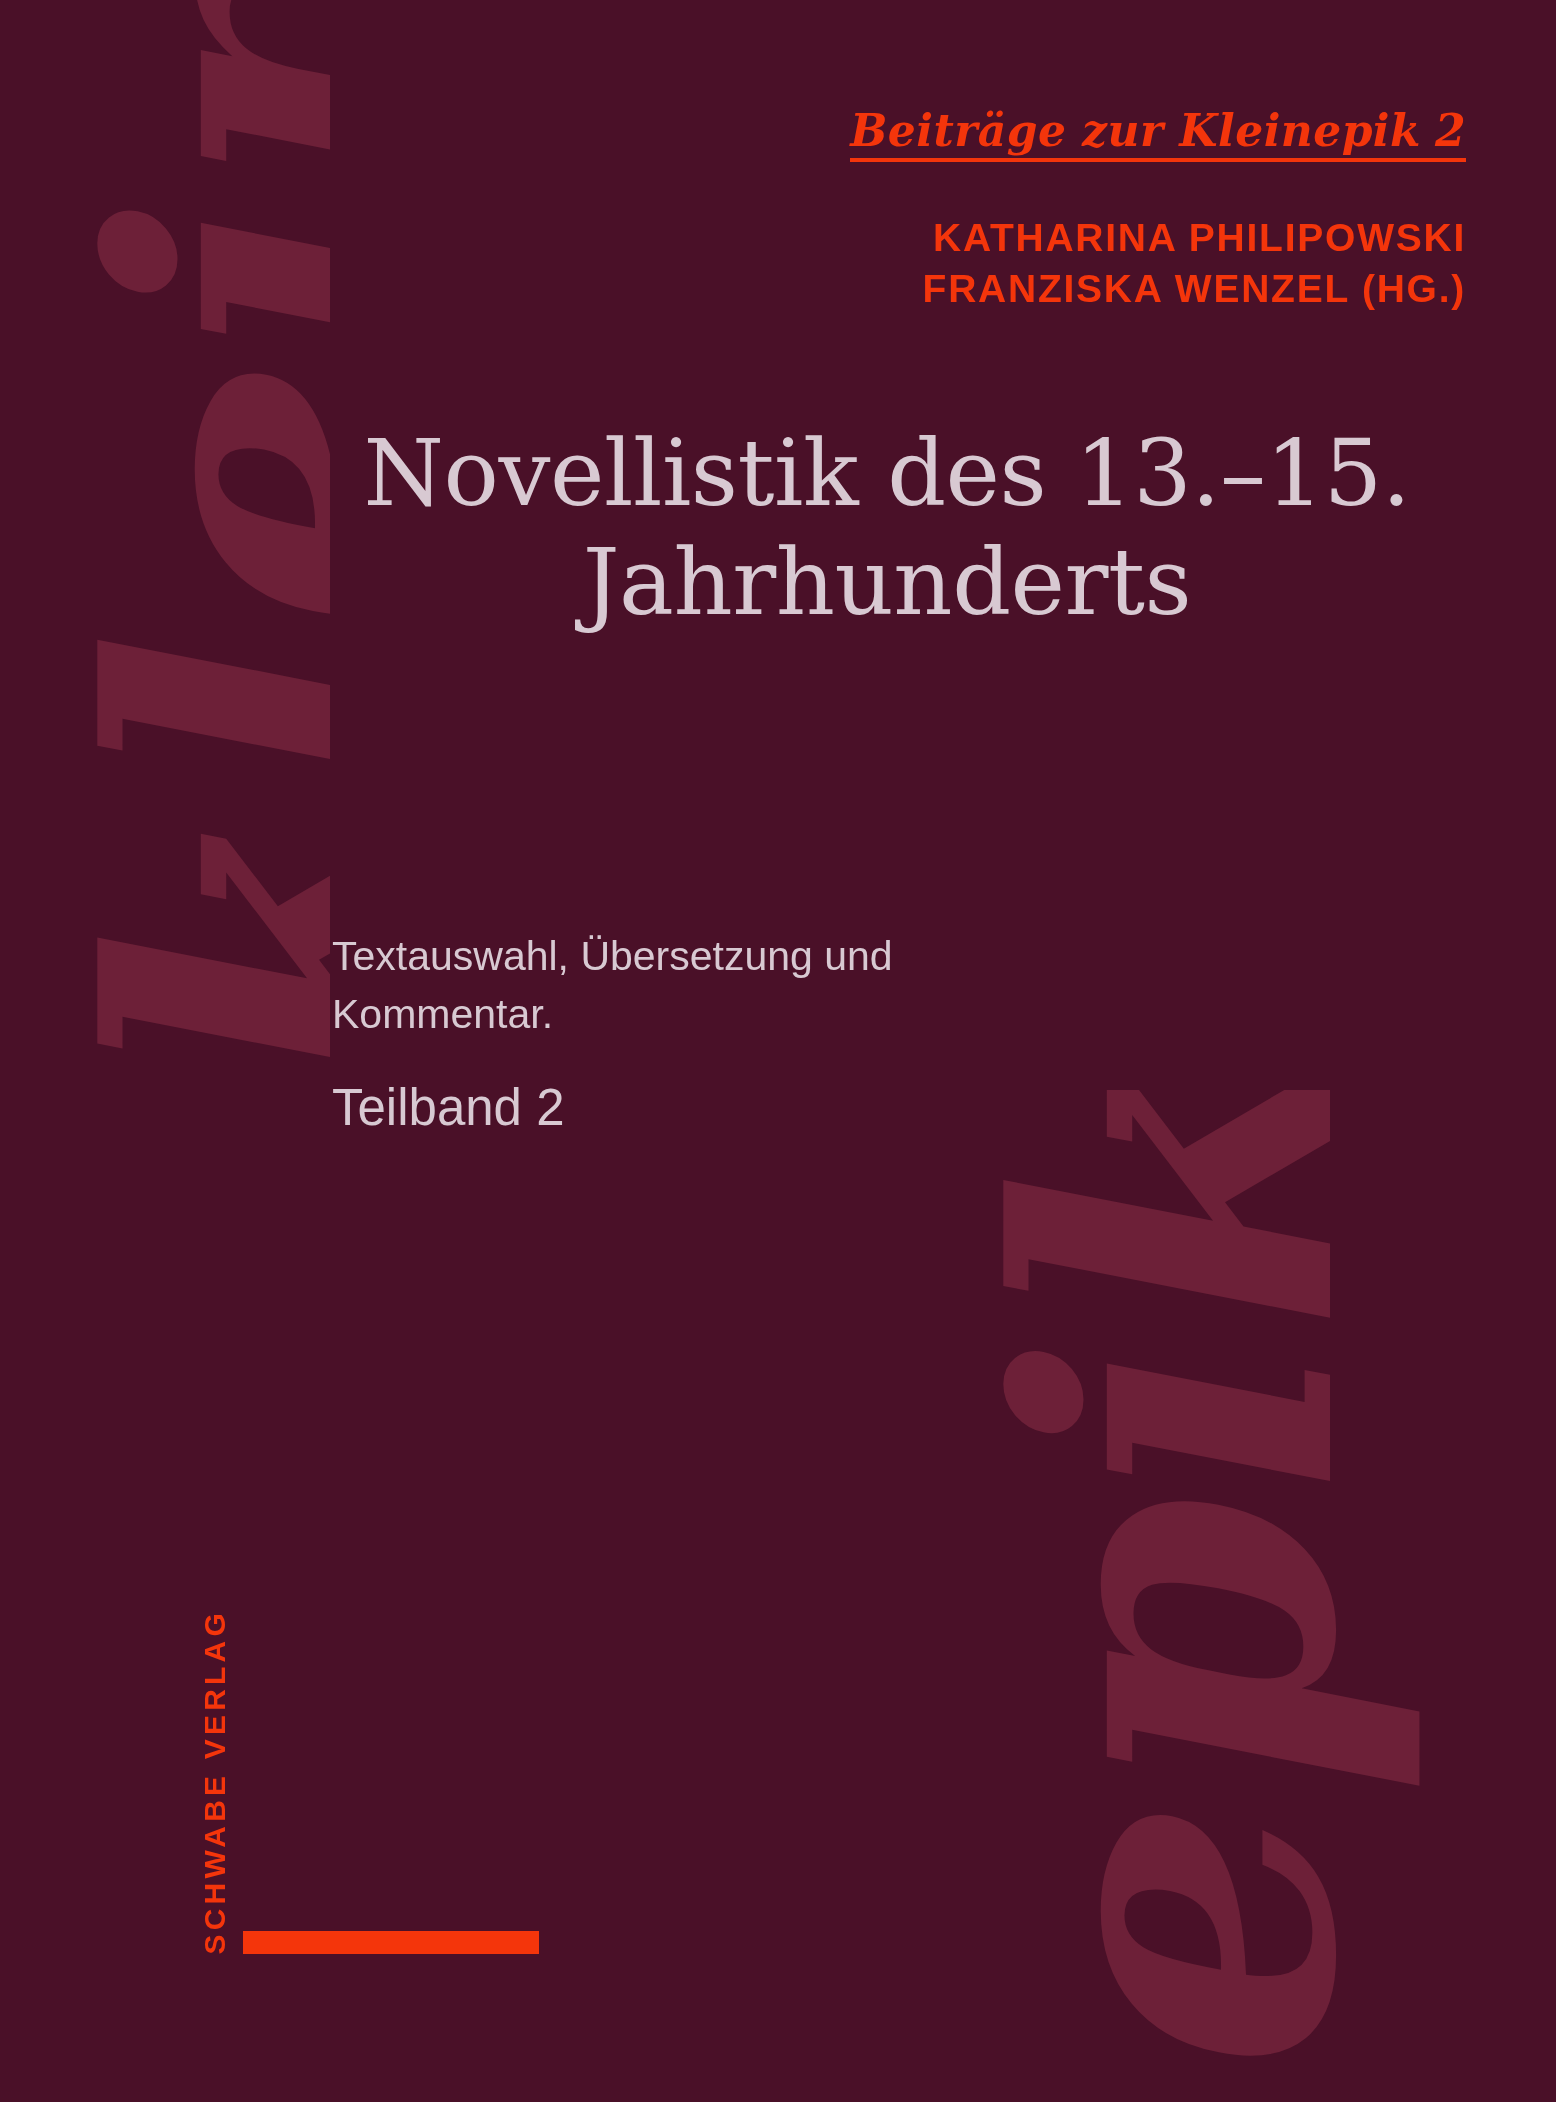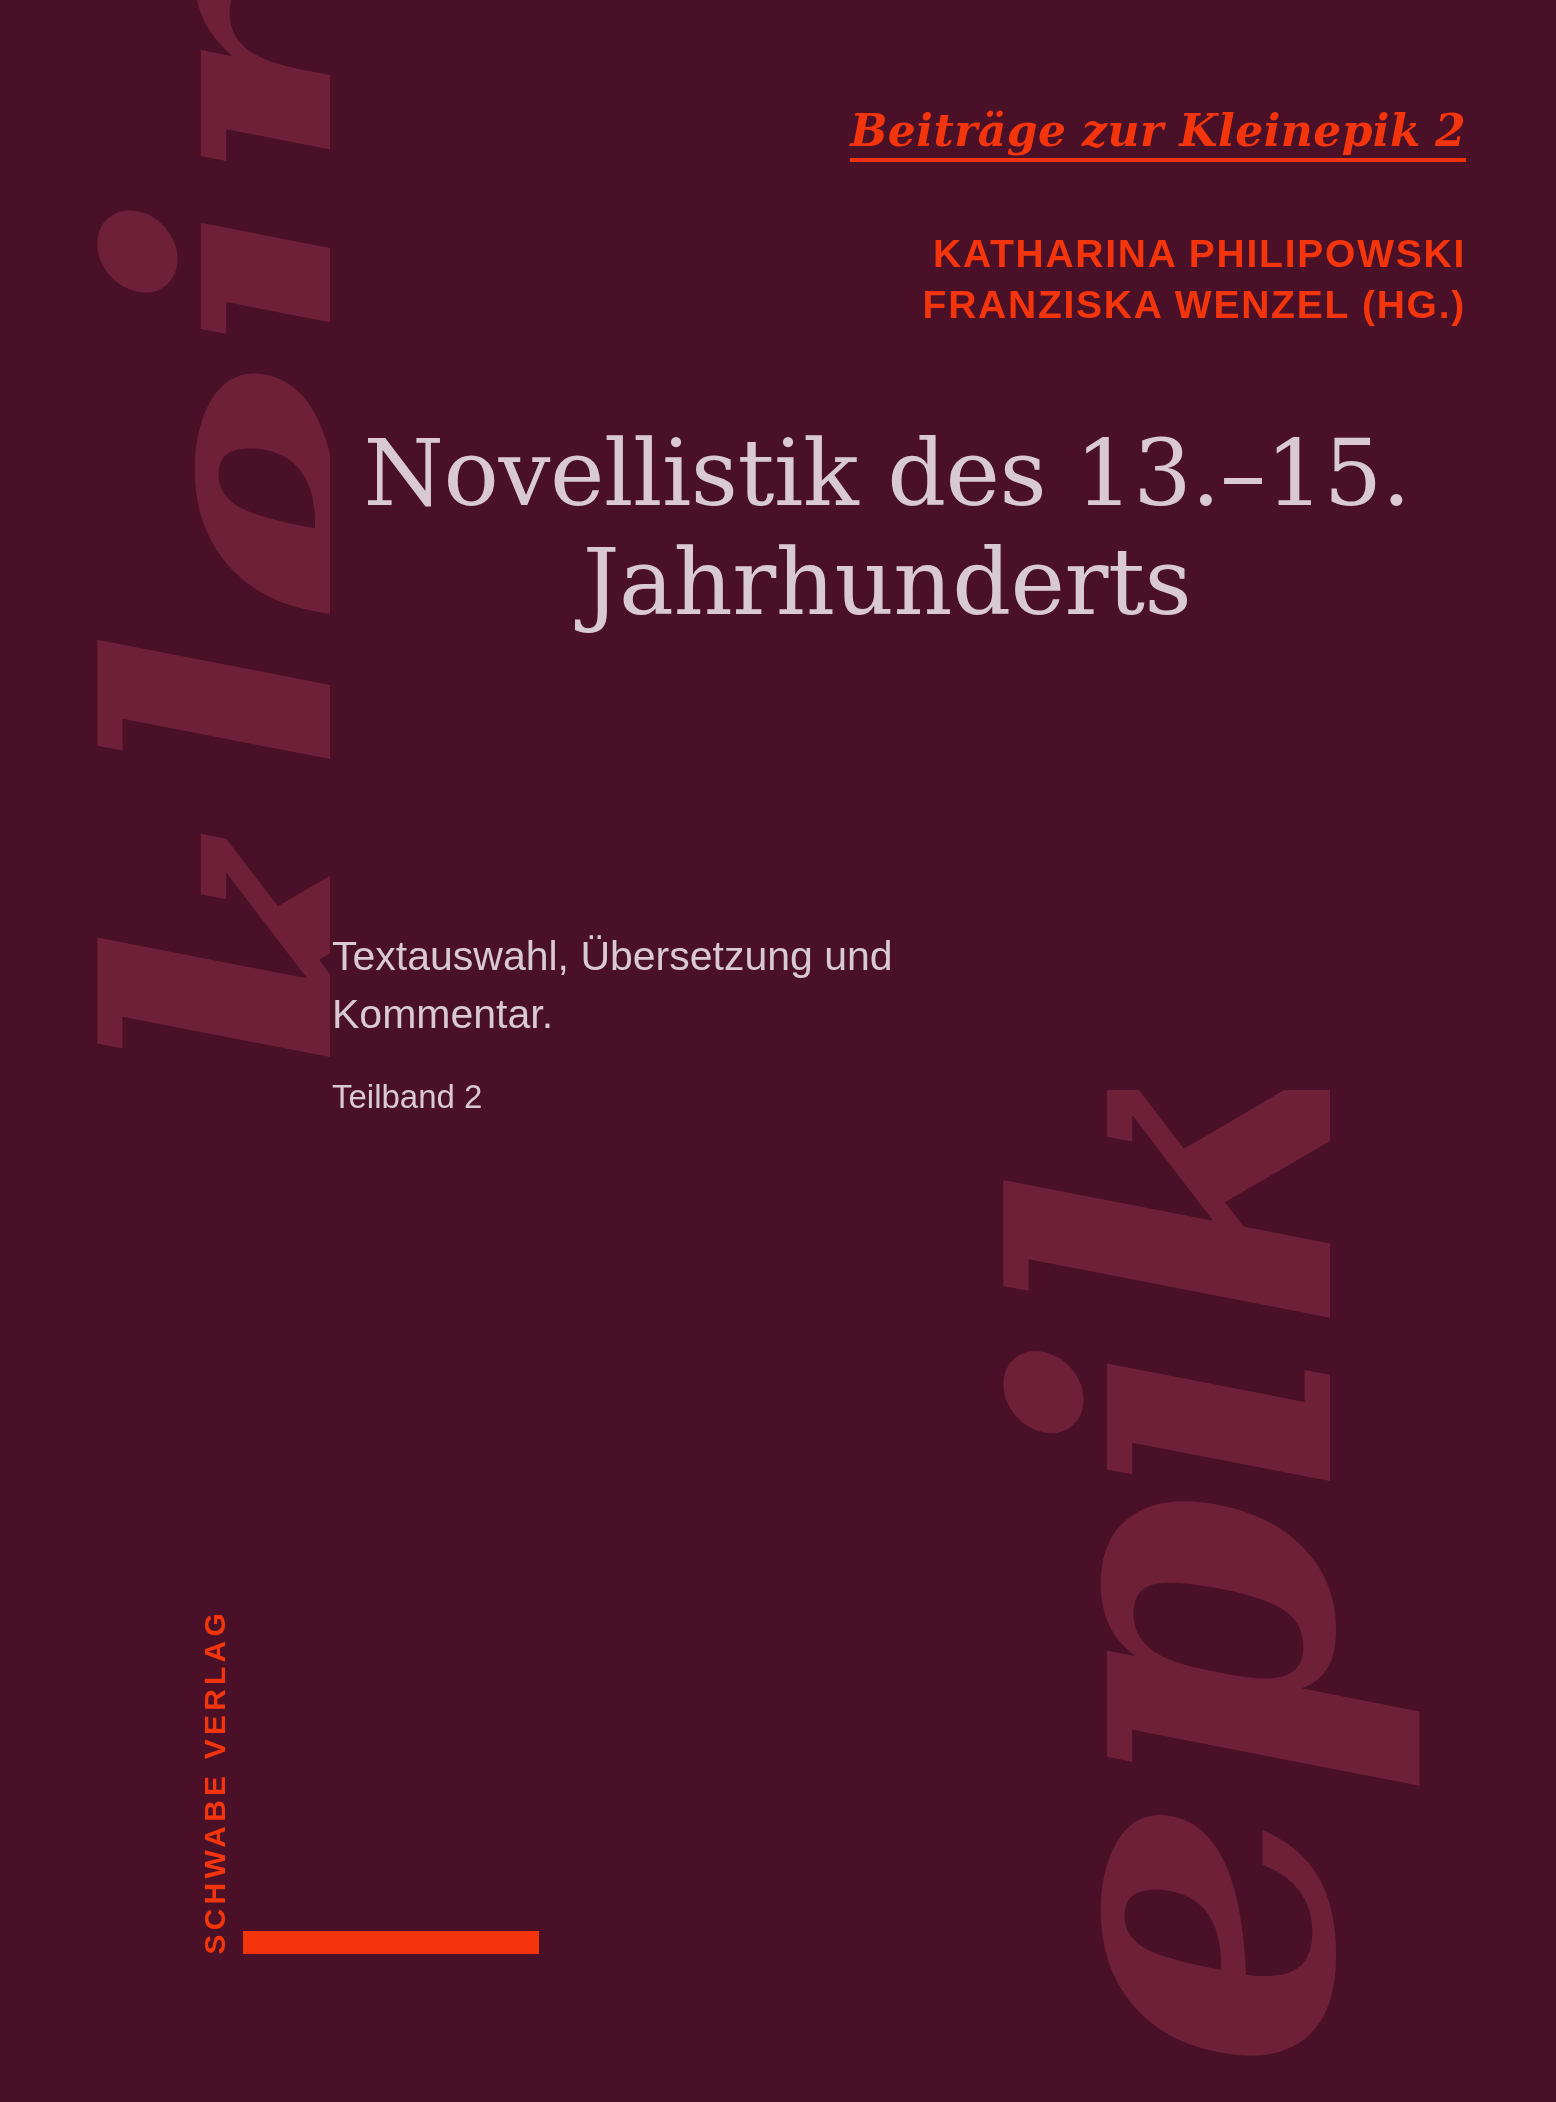--- a/index.html
+++ b/index.html
@@ -90,21 +90,20 @@
     right: 90px;
     top: 212px;
     width: 1100px;
     text-align: right;
     color: #f4350b;
     font-family: "Liberation Sans", sans-serif;
     font-weight: 700;
     font-size: 39px;
     letter-spacing: 0.045em;
     line-height: 1.32;
-    margin-top: 16px;
   }
 
   
   .title {
     position: absolute;
     left: 308px;
     right: 90px;
     top: 420px;
     color: #d8c9d2;
     font-family: "DejaVu Serif", serif;
@@ -126,21 +125,21 @@
     font-size: 41px;
     line-height: 1.42;
     margin-top: 32px;
   }
   .part {
     position: absolute;
     left: 332px;
     top: 1078px;
     color: #d8c9d2;
     font-family: "Liberation Sans", sans-serif;
-    font-size: 33px;
+    font-size: 51px;
   }
 
   
   .publisher {
     position: absolute;
     left: 198px;
     bottom: 148px;
     color: #f4350b;
     font-family: "Liberation Sans", sans-serif;
     font-weight: 700;

